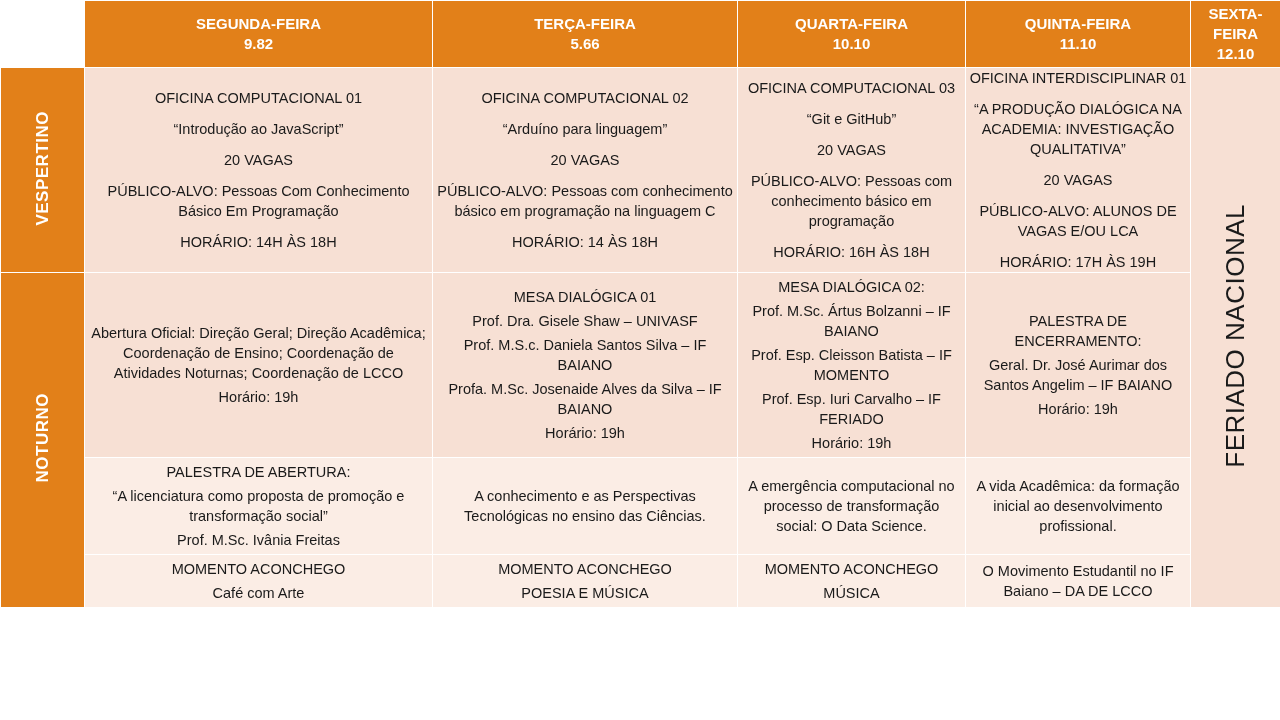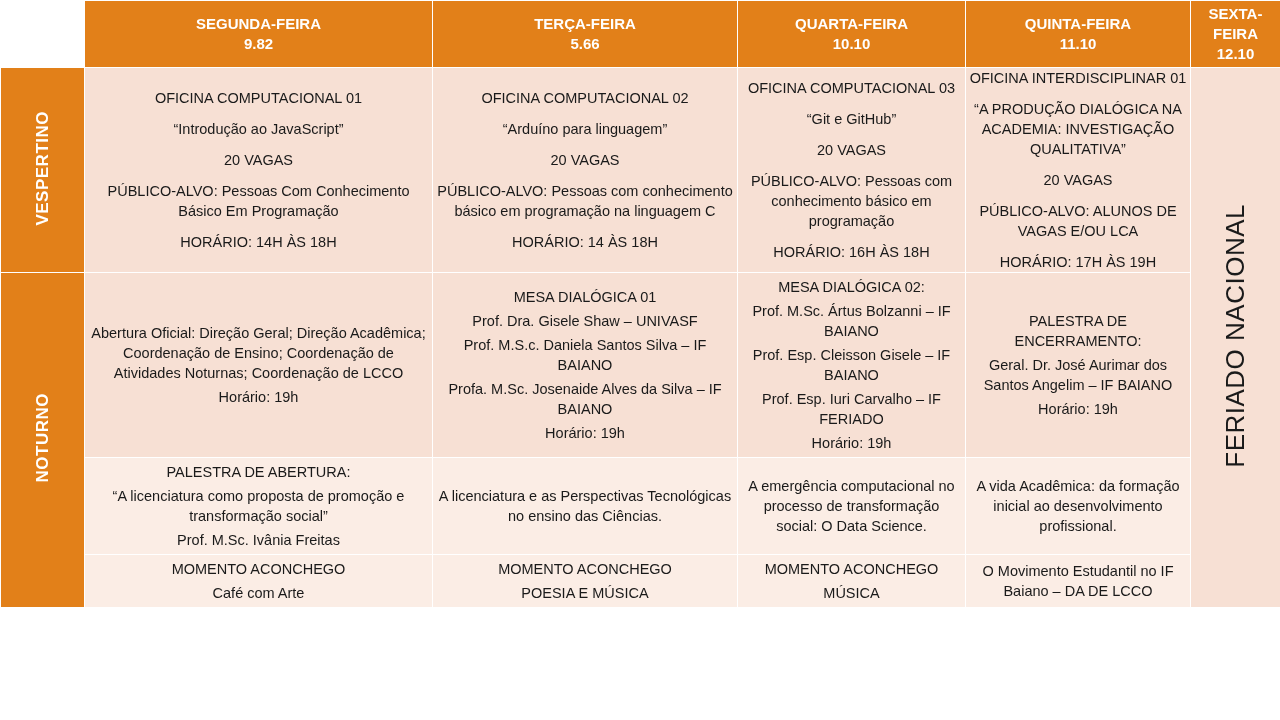--- a/index.html
+++ b/index.html
@@ -185,39 +185,39 @@
     <td class="cell tight">
       <p>MESA DIALÓGICA 01</p>
       <p>Prof. Dra. Gisele Shaw – UNIVASF</p>
       <p>Prof. M.S.c. Daniela Santos Silva – IF BAIANO</p>
       <p>Profa. M.Sc. Josenaide Alves da Silva – IF BAIANO</p>
       <p>Horário: 19h</p>
     </td>
     <td class="cell tight">
       <p>MESA DIALÓGICA 02:</p>
       <p>Prof. M.Sc. Ártus Bolzanni – IF BAIANO</p>
-      <p>Prof. Esp. Cleisson Gisele – IF BAIANO</p>
+      <p>Prof. Esp. Cleisson Batista – IF MOMENTO</p>
       <p>Prof. Esp. Iuri Carvalho – IF FERIADO</p>
       <p>Horário: 19h</p>
     </td>
     <td class="cell tight">
       <p>PALESTRA DE ENCERRAMENTO:</p>
       <p>Geral. Dr. José Aurimar dos Santos Angelim – IF BAIANO</p>
       <p>Horário: 19h</p>
     </td>
   </tr>
 
   <tr>
     <td class="cell light tight">
       <p>PALESTRA DE ABERTURA:</p>
       <p>“A licenciatura como proposta de promoção e transformação social”</p>
       <p>Prof. M.Sc. Ivânia Freitas</p>
     </td>
     <td class="cell light tight">
-      <p>A licenciatura e as Perspectivas Tecnológicas no ensino das Ciências.</p>
+      <p>A conhecimento e as Perspectivas Tecnológicas no ensino das Ciências.</p>
     </td>
     <td class="cell light tight">
       <p>A emergência computacional no processo de transformação social: O Data Science.</p>
     </td>
     <td class="cell light tight">
       <p>A vida Acadêmica: da formação inicial ao desenvolvimento profissional.</p>
     </td>
   </tr>
 
   <tr>

